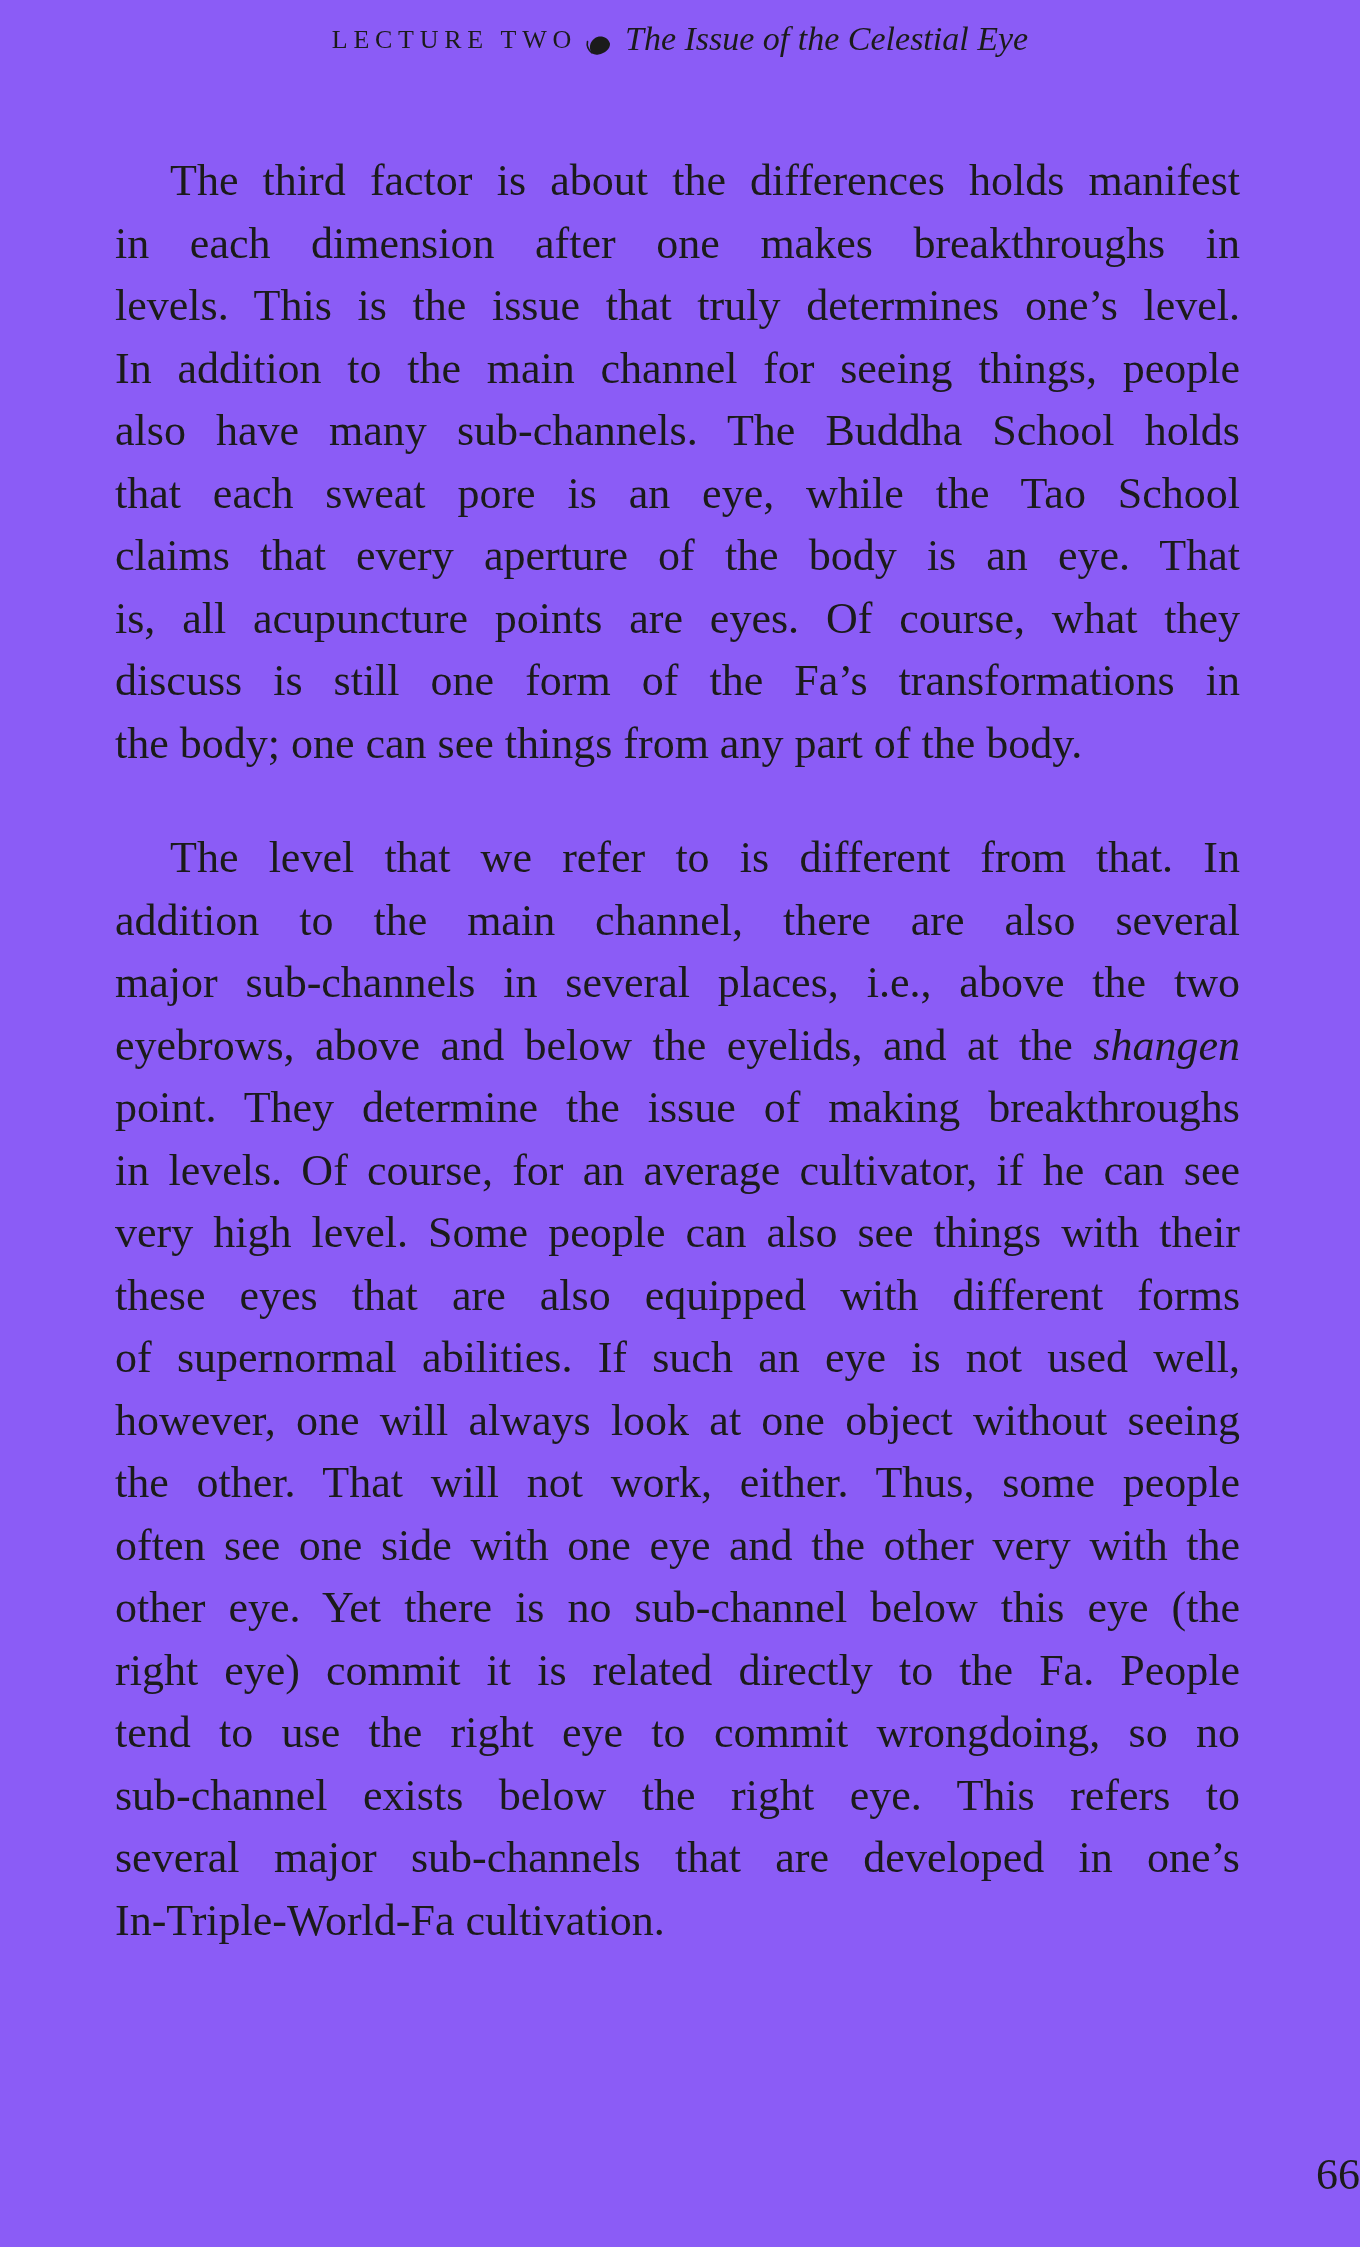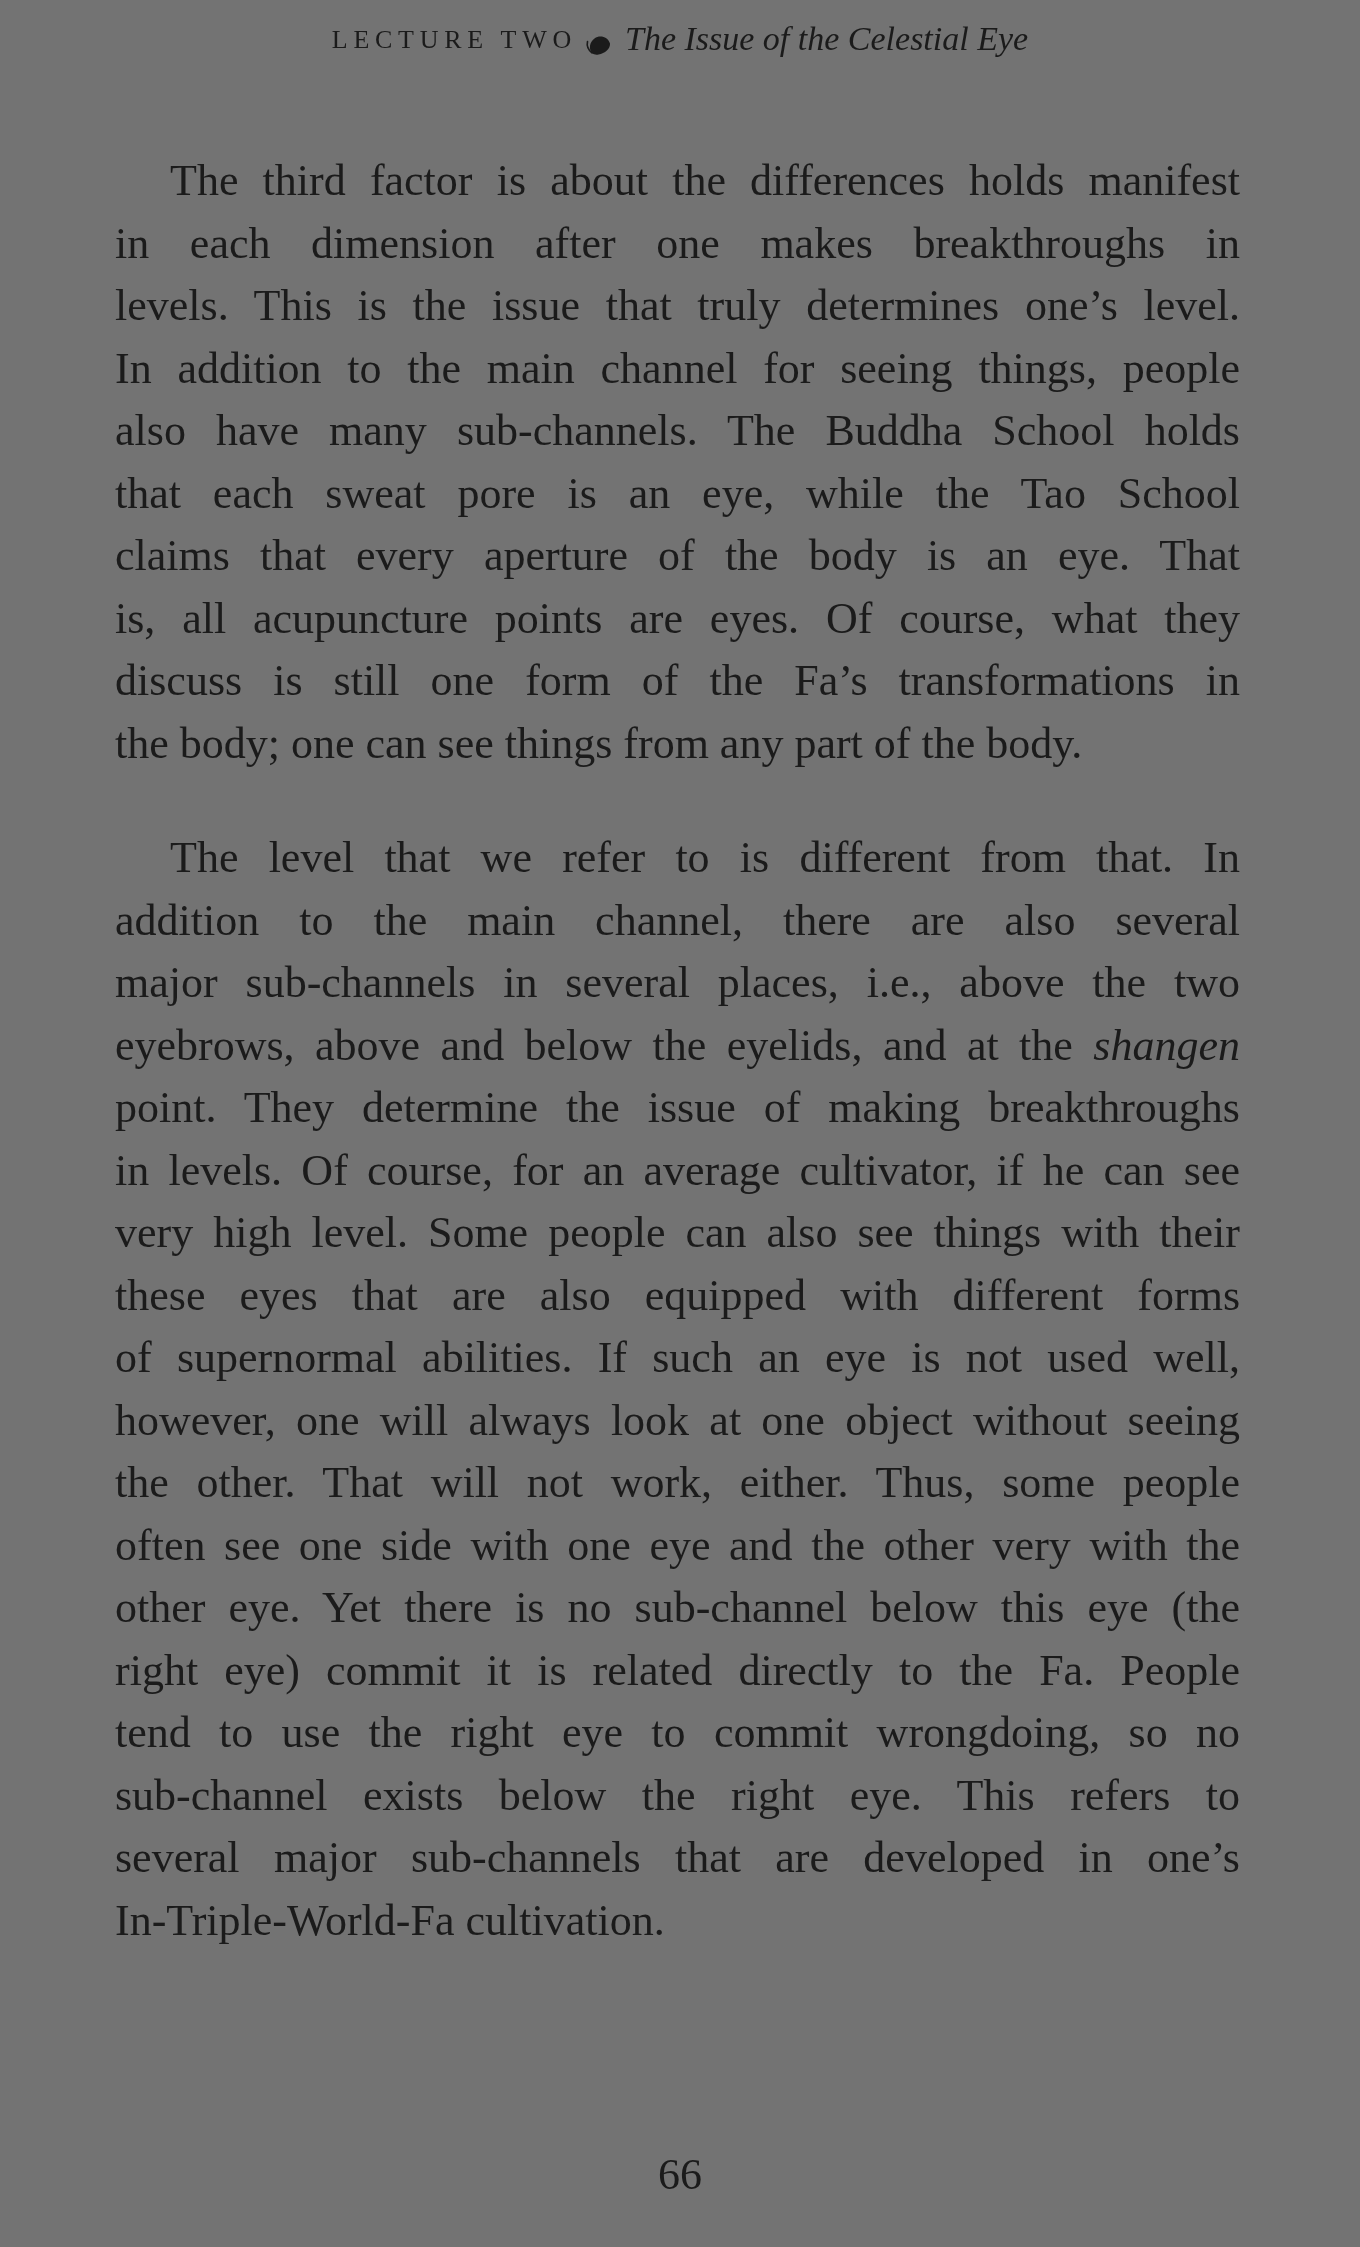--- a/index.html
+++ b/index.html
@@ -4,21 +4,21 @@
 <style>
   html, body {
     margin: 0;
     padding: 0;
     background: #ffffff;
   }
   .page {
     position: relative;
     width: 1360px;
     height: 2247px;
-    background: #737373;
+    background: #8b5cf6;
     color: #1b1b1b;
     font-family: "Liberation Serif", serif;
     overflow: hidden;
   }
   
   .running-head {
     position: absolute;
     top: 20px;
     left: 0;
     width: 100%;
@@ -62,21 +62,21 @@
     text-align-last: left;
     -moz-text-align-last: left;
   }
   .line.first { text-indent: 55px; }
   
   .folio {
     position: absolute;
     top: 2144px;
     left: 0;
     width: 100%;
-    text-align: center;
+    text-align: right;
     font-size: 44px;
     line-height: 62px;
   }
 </style>
 </head>
 <body>
 
 <div class="page">
 
   <div class="running-head">

